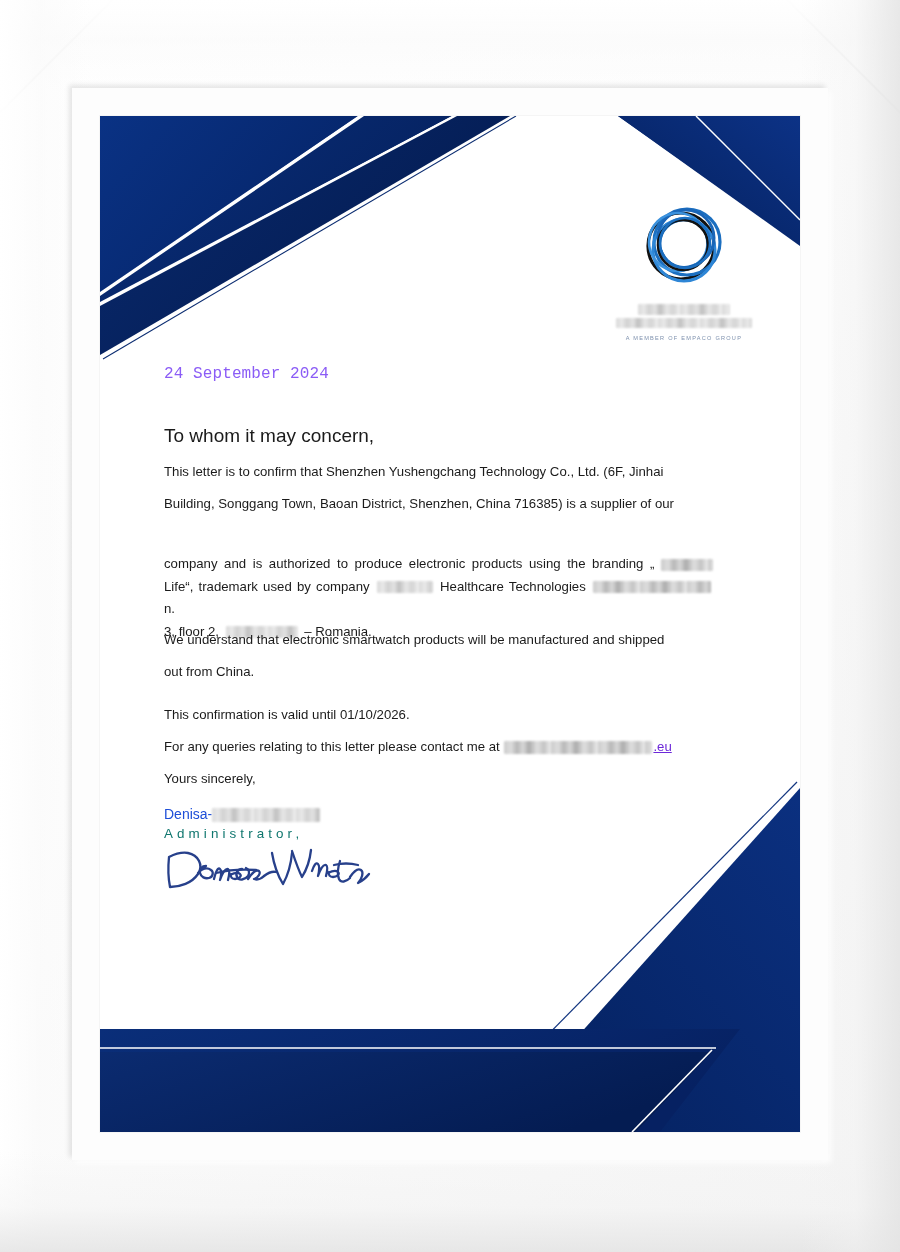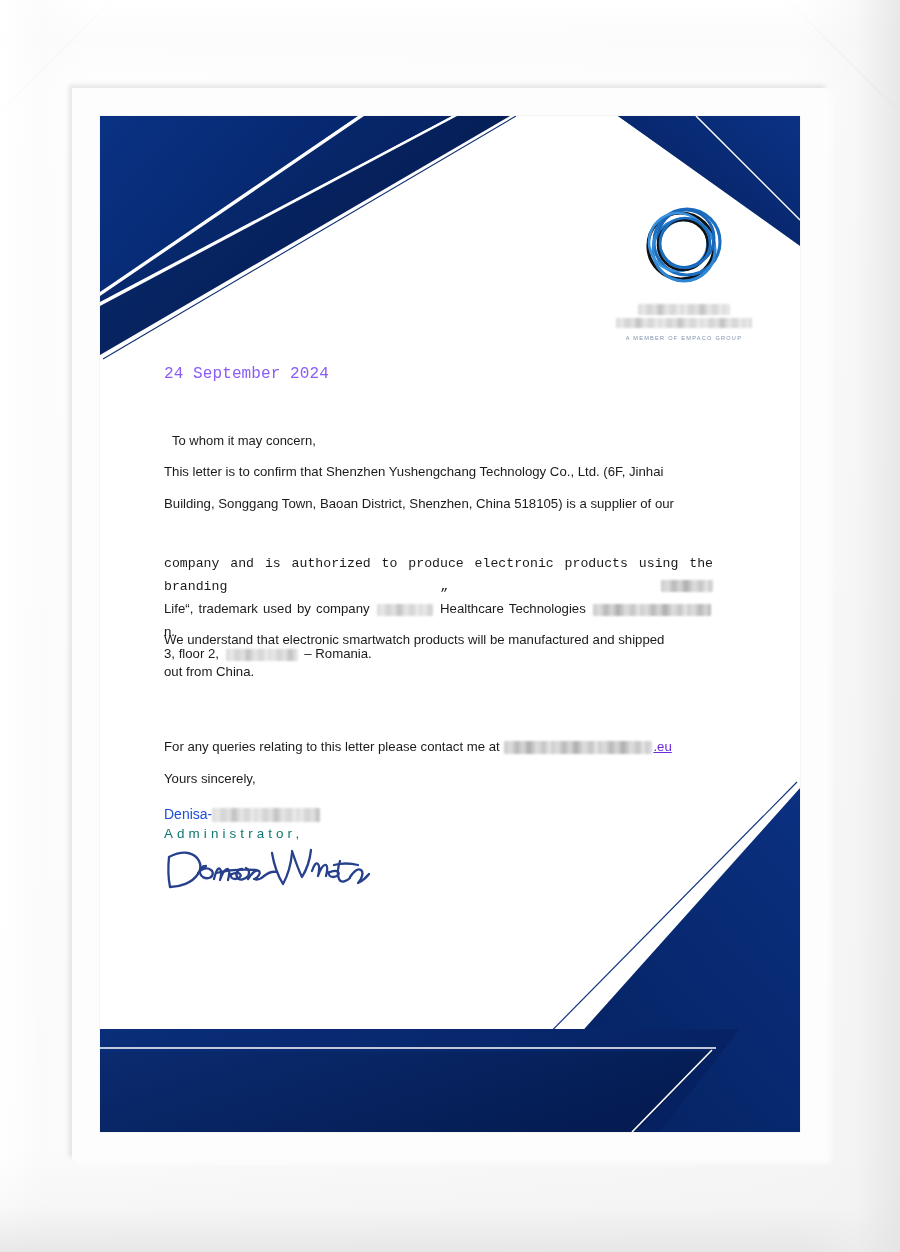--- a/index.html
+++ b/index.html
@@ -94,22 +94,22 @@
     color:#7d90ad;
     font-family:"Liberation Sans", sans-serif;
     white-space:nowrap;
   }
 
   .doc-date{
     position:absolute; left:64px; top:249px;
     font-size:16px; color:#8b5cf6; letter-spacing:.1px;font-family:Liberation Mono, monospace;
   }
   .salutation{
-    position:absolute; left:72px; top:309px;
-    font-size:13px; color:#1b1b1b;margin-top:8px;
+    position:absolute; left:64px; top:309px;
+    font-size:19px; color:#1b1b1b;
   }
 
   .para{
     position:absolute; left:64px;
     width:549px;
     font-size:13.2px;
     color:#1b1b1b;
     line-height:31.5px;
   }
   .p-supplier{ top:340px; }
@@ -208,25 +208,25 @@
       <span class="redact brand-redact-2"></span>
       <div class="member-line">A MEMBER OF EMPACO GROUP</div>
     </div>
 
     <div class="doc-date">24 September 2024</div>
 
     <div class="salutation">To whom it may concern,</div>
 
     <div class="para p-supplier">
       <span>This letter is to confirm that Shenzhen Yushengchang Technology Co., Ltd. (6F, Jinhai</span><br>
-      <span>Building, Songgang Town, Baoan District, Shenzhen, China 518105) is a supplier of our</span>
+      <span>Building, Songgang Town, Baoan District, Shenzhen, China 716385) is a supplier of our</span>
     </div>
 
     <div class="para p-justify">
-      <span class="jline j" style="display:block;font-family:Liberation Mono, monospace;">
+      <span class="jline j" style="display:block;">
         <span>company and is authorized to produce electronic products using the branding „</span>
         <span class="redact redact-dark" style="width:52px;height:12px;"></span>
       </span>
       <span class="jline" style="display:block;">
         <span>Life“, trademark used by company</span>
         <span class="redact" style="width:56px;height:12px;margin:0 2px;"></span>
         <span>Healthcare Technologies</span>
         <span class="redact redact-dark" style="width:118px;height:12px;margin:0 2px;"></span>
         <span>n.</span>
       </span>
@@ -235,20 +235,21 @@
         <span class="redact" style="width:72px;height:12px;margin:0 3px;"></span>
         <span>– Romania.</span>
       </span>
     </div>
 
     <div class="para p-smartwatch">
       <span>We understand that electronic smartwatch products will be manufactured and shipped</span><br>
       <span>out from China.</span>
     </div>
 
+    <div class="para p-valid">This confirmation is valid until 01/10/2026.</div>
 
     <div class="para p-queries">
       <span>For any queries relating to this letter please contact me at</span>
       <span class="redact redact-dark" style="width:148px;height:13px;margin:0 1px;"></span><span class="eu-tail">.eu</span>
     </div>
 
     <div class="para p-yours">Yours sincerely,</div>
 
     <div class="sign-block">
       <div class="sign-name"><span>Denisa-</span><span class="redact" style="width:108px;height:14px;"></span></div>

